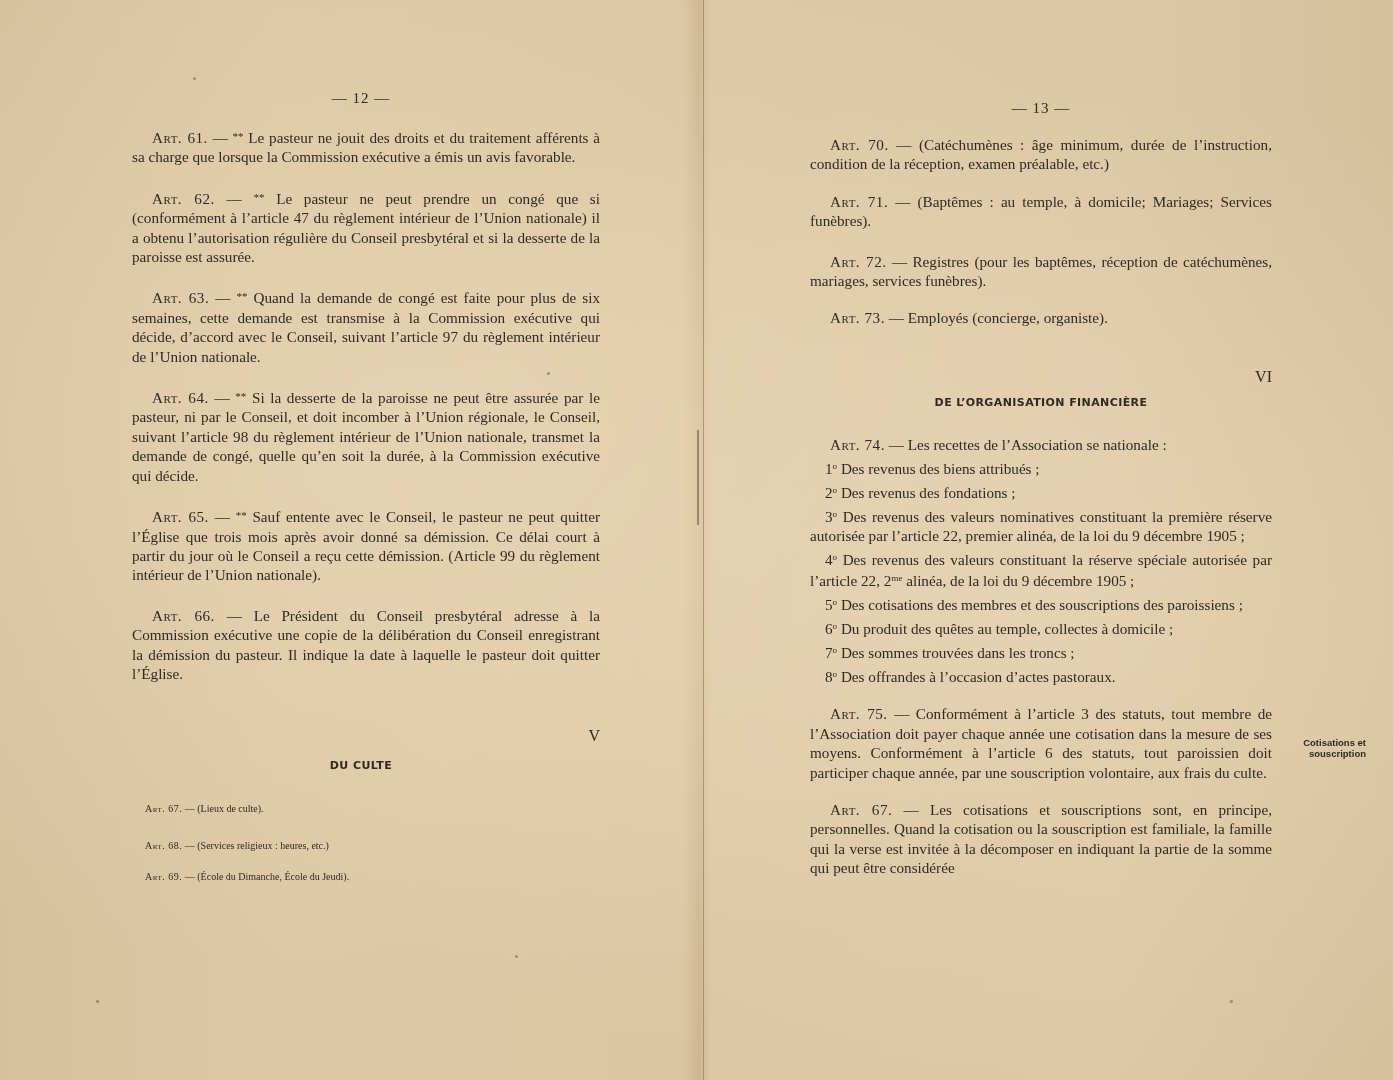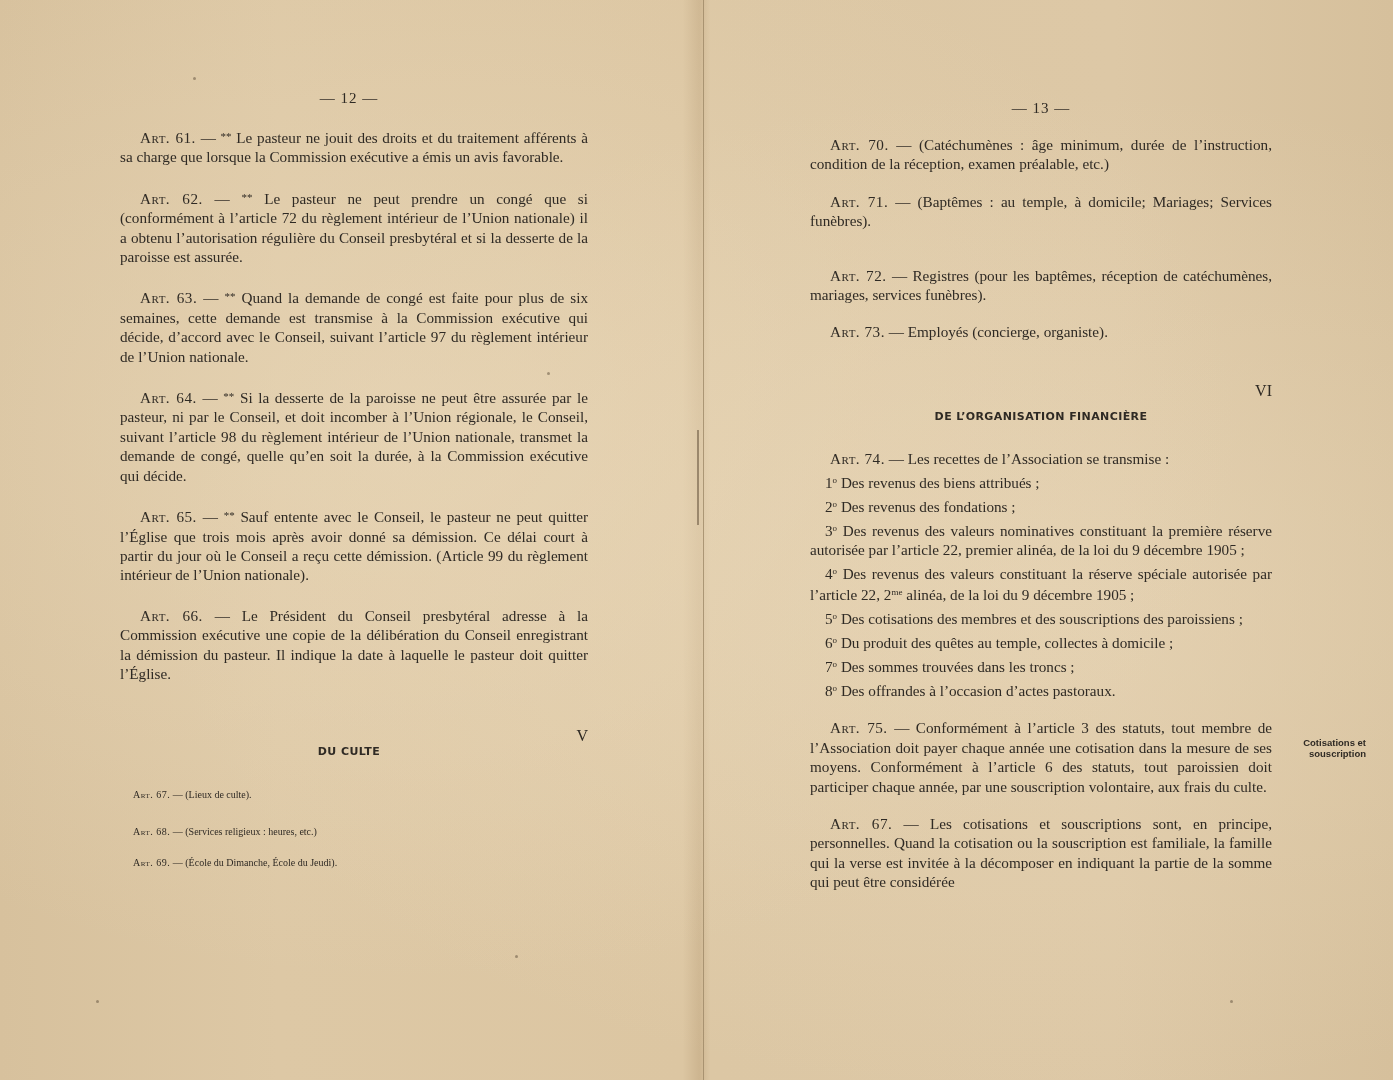--- a/index.html
+++ b/index.html
@@ -18,21 +18,21 @@
   }
   .gutter {
     position: absolute; left: 703px; top: 0; width: 1px; height: 1080px;
     background: #9a8463; opacity: 0.75;
   }
   .gutter-mark {
     position: absolute; left: 697px; top: 430px; width: 2px; height: 95px;
     background: #6e5c44; opacity: 0.6;
   }
   .page { position: absolute; top: 0; }
-  .page.left { left: 120px; width: 468px; }
+  .page.left { left: 132px; width: 468px; }
   .page.right { left: 810px; width: 462px; }
 
   .folio { text-align: center; font-size: 15px; letter-spacing: 1px; }
   .page.left .folio { margin-top: 90px; margin-left: -10px; }
   .page.right .folio { margin-top: 100px; }
 
   .para {
     font-size: 15.2px; line-height: 19.4px; text-align: justify;
     text-indent: 20px; margin: 0;
   }
@@ -42,31 +42,31 @@
   .left .para.p61 { margin-top: 20px; }
   .left .para.p62 { margin-top: 21px; }
   .left .para.p63 { margin-top: 21px; }
   .left .para.p64 { margin-top: 21px; font-family: Liberation Serif, serif; }
   .left .para.p65 { margin-top: 21px; }
   .left .para.p66 { margin-top: 21px; }
 
   .section-num { text-align: right; font-size: 16px; margin-top: 44px; }
   .section-title {
     text-align: center; font-family: "DejaVu Sans", "Liberation Sans", sans-serif;
-    font-weight: bold; font-size: 11px; letter-spacing: 0.4px; margin-top: 0;
+    font-weight: bold; font-size: 11px; letter-spacing: 0.4px; margin-top: 14px;
   }
   .left .section-title { margin-left: -10px; }
   .short { font-size: 10px; line-height: 19px; margin: 0; padding-left: 13px; }
   .left .short.s67 { margin-top: 27px; }
   .left .short.s68 { margin-top: 18px; }
   .left .short.s69 { margin-top: 12px; }
 
   .right .para.p70 { margin-top: 18px; }
   .right .para.p71 { margin-top: 18px; }
-  .right .para.p72 { margin-top: 35px; }
+  .right .para.p72 { margin-top: 21px; }
   .right .para.p73 { margin-top: 18px; }
   .right .section-num { margin-top: 40px; }
   .right .section-title { margin-top: 10px; text-align: center; }
   .right .para.p74 { margin-top: 26px; }
   .enum { font-size: 15.2px; line-height: 19.4px; text-align: justify; text-indent: 15px; margin: 2.5px 0 0 0; }
   .sup { font-size: 9px; vertical-align: 5px; }
   .right .para.p75 { margin-top: 18px; position: relative; }
   .right .para.p76 { margin-top: 18px; }
 
   .margin-note {
@@ -82,21 +82,21 @@
 
 <div class="spread">
   <div class="gutter"></div>
   <div class="gutter-mark"></div>
 
   <div class="page left">
     <div class="folio">— 12 —</div>
 
     <p class="para p61"><span class="art-lbl">Art. 61.</span><span> — </span><span class="stars">**</span><span> Le pasteur ne jouit des droits et du traitement afférents à sa charge que lorsque la Commission exécutive a émis un avis favorable.</span></p>
 
-    <p class="para p62"><span class="art-lbl">Art. 62.</span><span> — </span><span class="stars">**</span><span> Le pasteur ne peut prendre un congé que si (conformément à l’article 72 du règlement intérieur de l’Union nationale) il a obtenu l’autorisation régulière du Conseil presbytéral et si la desserte de la paroisse est assurée.</span></p>
+    <p class="para p62"><span class="art-lbl">Art. 62.</span><span> — </span><span class="stars">**</span><span> Le pasteur ne peut prendre un congé que si (conformément à l’article 47 du règlement intérieur de l’Union nationale) il a obtenu l’autorisation régulière du Conseil presbytéral et si la desserte de la paroisse est assurée.</span></p>
 
     <p class="para p63"><span class="art-lbl">Art. 63.</span><span> — </span><span class="stars">**</span><span> Quand la demande de congé est faite pour plus de six semaines, cette demande est transmise à la Commission exécutive qui décide, d’accord avec le Conseil, suivant l’article 97 du règlement intérieur de l’Union nationale.</span></p>
 
     <p class="para p64"><span class="art-lbl">Art. 64.</span><span> — </span><span class="stars">**</span><span> Si la desserte de la paroisse ne peut être assurée par le pasteur, ni par le Conseil, et doit incomber à l’Union régionale, le Conseil, suivant l’article 98 du règlement intérieur de l’Union nationale, transmet la demande de congé, quelle qu’en soit la durée, à la Commission exécutive qui décide.</span></p>
 
     <p class="para p65"><span class="art-lbl">Art. 65.</span><span> — </span><span class="stars">**</span><span> Sauf entente avec le Conseil, le pasteur ne peut quitter l’Église que trois mois après avoir donné sa démission. Ce délai court à partir du jour où le Conseil a reçu cette démission. (Article 99 du règlement intérieur de l’Union nationale).</span></p>
 
     <p class="para p66"><span class="art-lbl">Art. 66.</span><span> — </span><span>Le Président du Conseil presbytéral adresse à la Commission exécutive une copie de la délibération du Conseil enregistrant la démission du pasteur. Il indique la date à laquelle le pasteur doit quitter l’Église.</span></p>
 
     <div class="section-num">V</div>
@@ -111,21 +111,21 @@
     <div class="folio">— 13 —</div>
 
     <p class="para p70"><span class="art-lbl">Art. 70.</span><span> — </span><span>(Catéchumènes : âge minimum, durée de l’instruction, condition de la réception, examen préalable, etc.)</span></p>
     <p class="para p71"><span class="art-lbl">Art. 71.</span><span> — </span><span>(Baptêmes : au temple, à domicile; Mariages; Services funèbres).</span></p>
     <p class="para p72"><span class="art-lbl">Art. 72.</span><span> — </span><span>Registres (pour les baptêmes, réception de catéchumènes, mariages, services funèbres).</span></p>
     <p class="para p73"><span class="art-lbl">Art. 73.</span><span> — </span><span>Employés (concierge, organiste).</span></p>
 
     <div class="section-num">VI</div>
     <div class="section-title">DE L’ORGANISATION FINANCIÈRE</div>
 
-    <p class="para p74"><span class="art-lbl">Art. 74.</span><span> — </span><span>Les recettes de l’Association se transmise :</span></p>
+    <p class="para p74"><span class="art-lbl">Art. 74.</span><span> — </span><span>Les recettes de l’Association se nationale :</span></p>
 
     <p class="enum"><span>1</span><span class="sup">o</span><span> Des revenus des biens attribués ;</span></p>
     <p class="enum"><span>2</span><span class="sup">o</span><span> Des revenus des fondations ;</span></p>
     <p class="enum"><span>3</span><span class="sup">o</span><span> Des revenus des valeurs nominatives constituant la première réserve autorisée par l’article 22, premier alinéa, de la loi du 9 décembre 1905 ;</span></p>
     <p class="enum"><span>4</span><span class="sup">o</span><span> Des revenus des valeurs constituant la réserve spéciale autorisée par l’article 22, 2</span><span class="sup">me</span><span> alinéa, de la loi du 9 décembre 1905 ;</span></p>
     <p class="enum"><span>5</span><span class="sup">o</span><span> Des cotisations des membres et des souscriptions des paroissiens ;</span></p>
     <p class="enum"><span>6</span><span class="sup">o</span><span> Du produit des quêtes au temple, collectes à domicile ;</span></p>
     <p class="enum"><span>7</span><span class="sup">o</span><span> Des sommes trouvées dans les troncs ;</span></p>
     <p class="enum"><span>8</span><span class="sup">o</span><span> Des offrandes à l’occasion d’actes pastoraux.</span></p>
 

